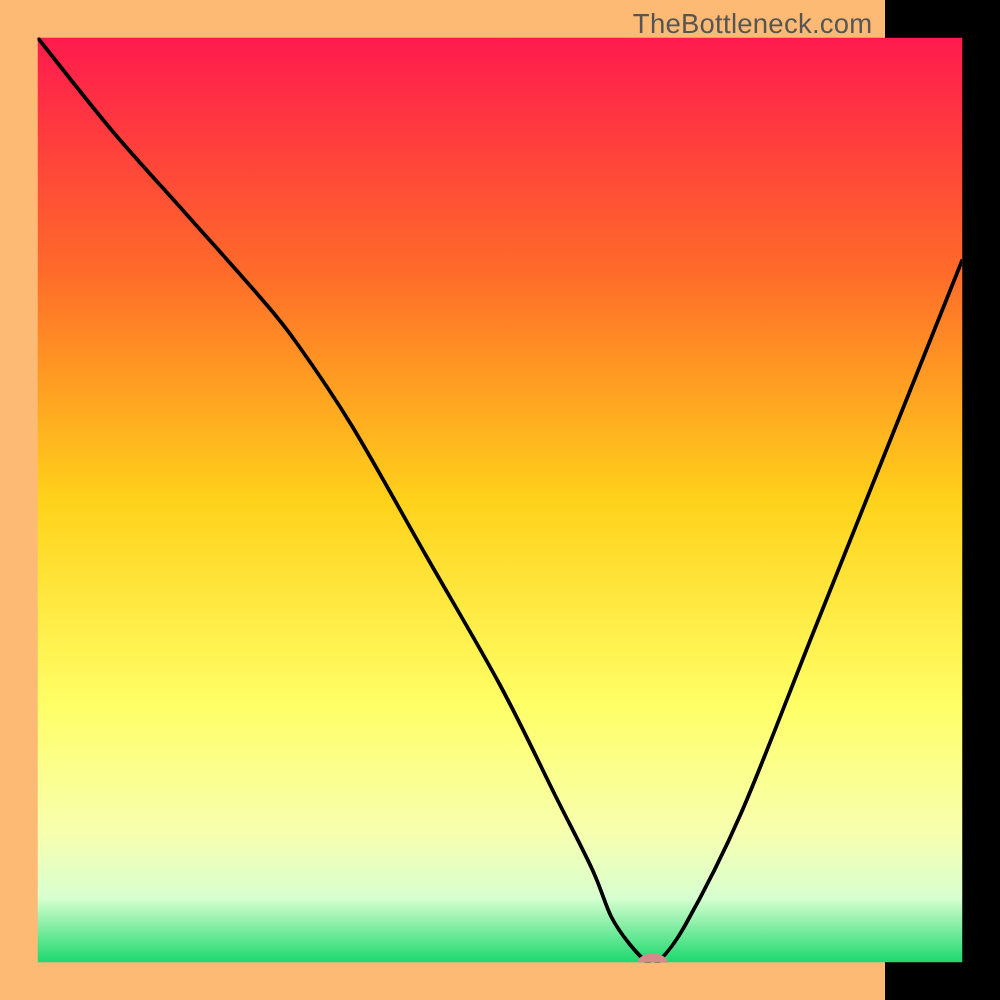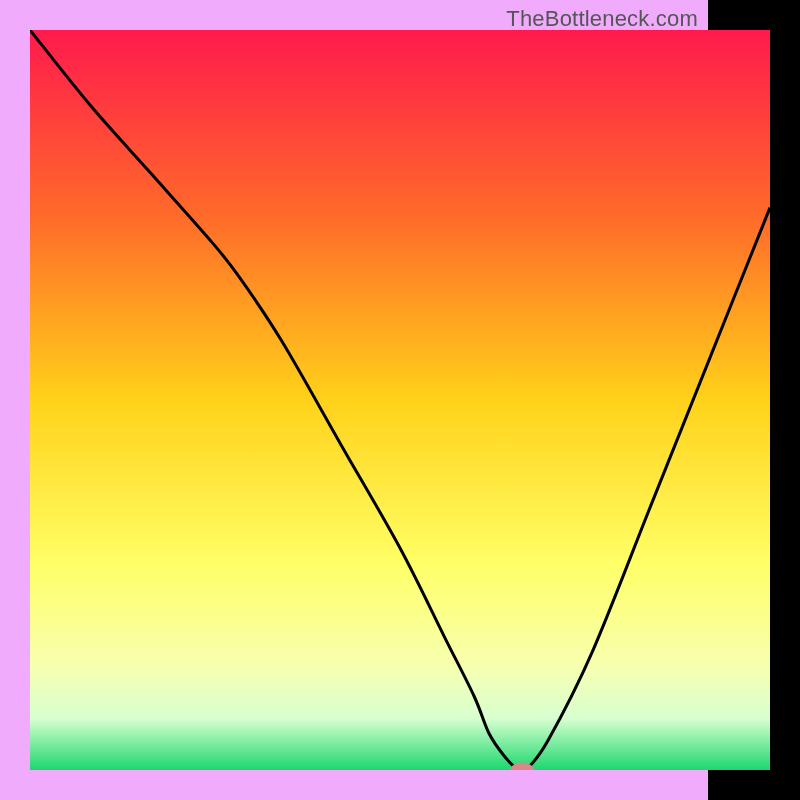--- a/index.html
+++ b/index.html
@@ -7,21 +7,21 @@
     padding: 0;
     width: 800px;
     height: 800px;
     background: #000;
     font-family: Arial, Helvetica, sans-serif;
   }
   .frame {
     position: relative;
     width: 708px;
     height: 800px;
-    background: #f0abfc;
+    background: #fdba74;
   }
   .plot {
     position: absolute;
     left: 30px;
     top: 30px;
     width: 740px;
     height: 740px;
   }
   .watermark {
     position: absolute;

